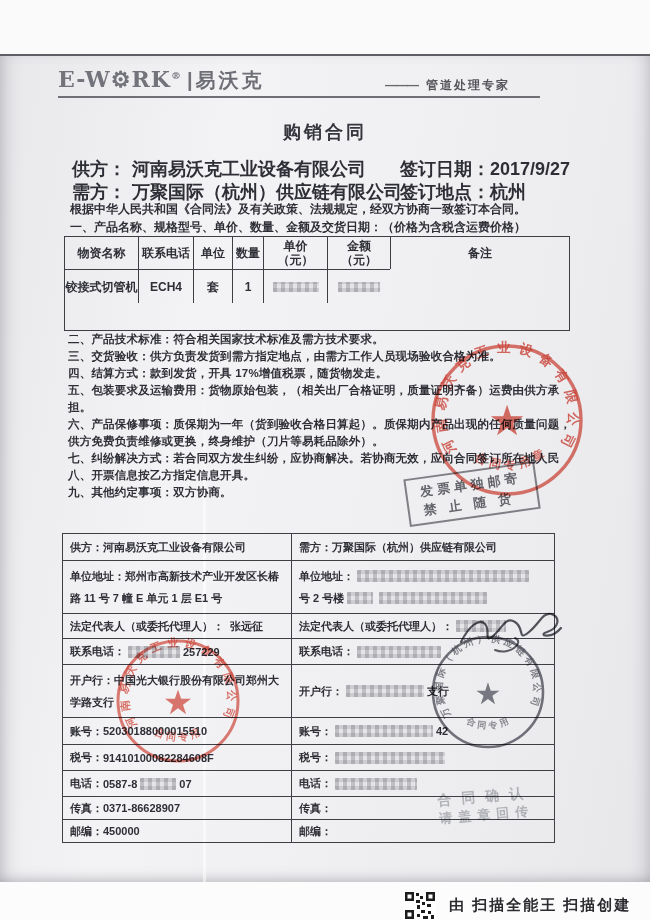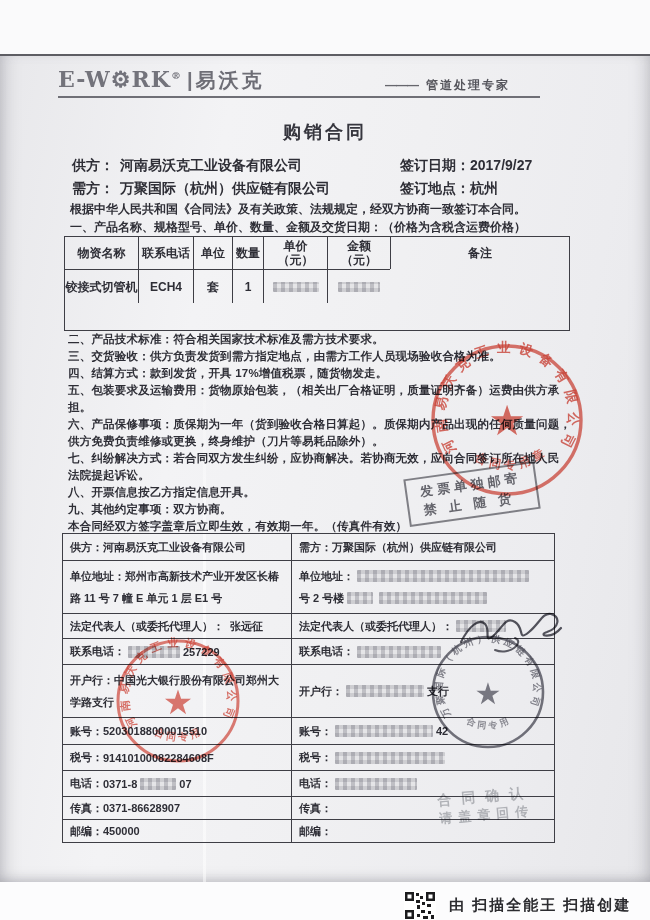--- a/index.html
+++ b/index.html
@@ -22,21 +22,21 @@
   .logo-row{position:absolute;left:58px;top:66px;width:482px;height:30px;border-bottom:2px solid #6f6f76;}
   .logo-en{font-family:"DejaVu Serif","Liberation Serif",serif;font-weight:bold;font-size:22px;color:#73737b;letter-spacing:1px;}
   .logo-reg{font-size:10px;vertical-align:8px;color:#73737b;font-weight:bold;}
   .logo-sep{font-size:20px;color:#73737b;margin:0 3px 0 5px;font-weight:bold;}
   .logo-cn{font-size:20px;color:#6e6e76;font-weight:bold;letter-spacing:3px;}
   .tagline{position:absolute;right:30px;bottom:2px;font-size:12px;font-weight:bold;color:#55555c;letter-spacing:2px;}
   .tagline-dash{letter-spacing:-1px;margin-right:8px;color:#66666d;}
 
   .doc-title{position:absolute;left:0;top:120px;width:650px;text-align:center;font-size:18px;font-weight:bold;letter-spacing:3px;color:#36363e;}
 
-  .meta-line{position:absolute;left:72px;width:540px;font-size:14px;font-weight:bold;white-space:nowrap;}
+  .meta-line{position:absolute;left:72px;width:540px;font-size:18px;font-weight:bold;white-space:nowrap;}
   .meta-right{position:absolute;left:328px;}
 
   .body-line{position:absolute;left:70px;width:545px;font-size:12px;font-weight:bold;white-space:nowrap;color:#2e2e36;}
 
   
   .ptable{position:absolute;left:64px;top:236px;width:504px;border:1.4px solid #3e3e45;
     display:grid;grid-template-columns:73px 55px 39px 31px 64px 63px 179px;grid-template-rows:32px 34px 27px;}
   .ptable .cell{border-left:1px solid #3e3e45;border-top:1px solid #3e3e45;display:flex;flex-direction:column;align-items:center;justify-content:center;font-size:12px;font-weight:bold;line-height:14px;}
   .ptable .cell.first-col{border-left:none;}
   .ptable .cell.top-row{border-top:none;}
@@ -159,24 +159,22 @@
 
 <div class="clauses">
   <div>二、产品技术标准：符合相关国家技术标准及需方技术要求。</div>
   <div>三、交货验收：供方负责发货到需方指定地点，由需方工作人员现场验收合格为准。</div>
   <div>四、结算方式：款到发货，开具 17%增值税票，随货物发走。</div>
   <div>五、包装要求及运输费用：货物原始包装，（相关出厂合格证明，质量证明齐备）运费由供方承</div>
   <div>担。</div>
   <div>六、产品保修事项：质保期为一年（货到验收合格日算起）。质保期内产品出现的任何质量问题，</div>
   <div>供方免费负责维修或更换，终身维护（刀片等易耗品除外）。</div>
   <div>七、纠纷解决方式：若合同双方发生纠纷，应协商解决。若协商无效，应向合同签订所在地人民</div>
-  <div>法院提起诉讼。</div>
   <div>八、开票信息按乙方指定信息开具。</div>
   <div>九、其他约定事项：双方协商。</div>
-  <div>本合同经双方签字盖章后立即生效，有效期一年。（传真件有效）</div>
 </div>
 
 <div class="itable">
   <div class="cell lcol trow">
       <span>供方：</span>
       <span>河南易沃克工业设备有限公司</span>
     </div>
   <div class="cell trow">
       <span>需方：</span>
       <span>万聚国际（杭州）供应链有限公司</span>
@@ -234,21 +232,21 @@
       <span>税号：</span>
       <span>91410100082284608F</span>
     </div>
   <div class="cell">
       <span>税号：</span>
       <span class="redact" style="width:110px;"></span>
     </div>
 
   <div class="cell lcol">
       <span>电话：</span>
-      <span>0371-8</span>
+      <span>0587-8</span>
       <span class="redact" style="width:36px;"></span>
       <span>07</span>
     </div>
   <div class="cell">
       <span>电话：</span>
       <span class="redact" style="width:82px;"></span>
     </div>
 
   <div class="cell lcol">
       <span>传真：</span>

